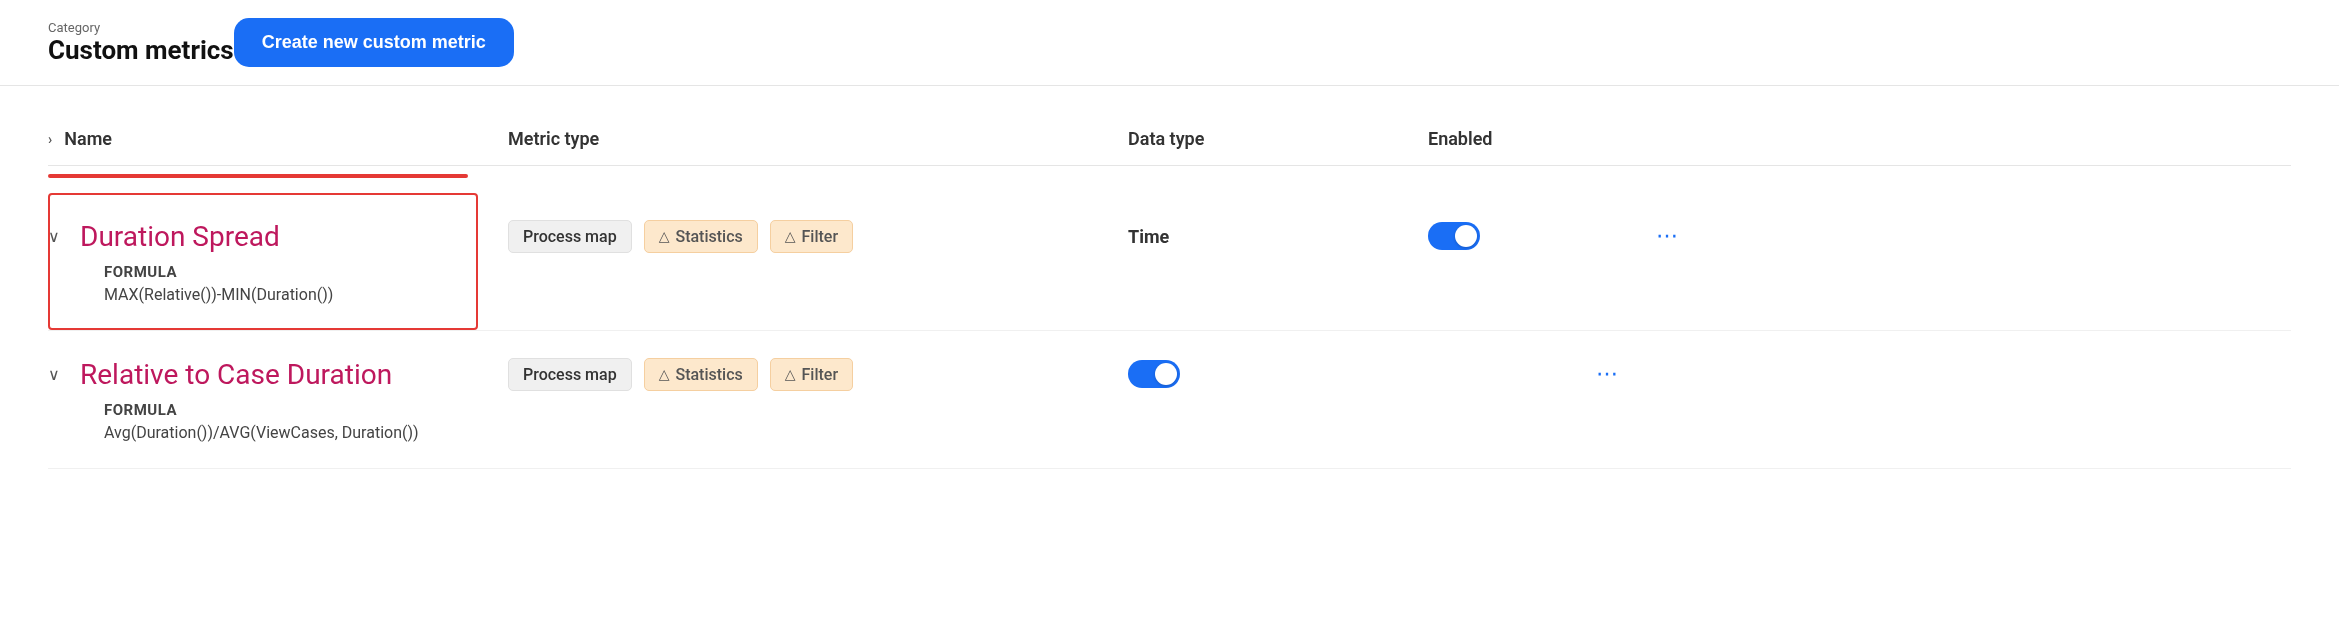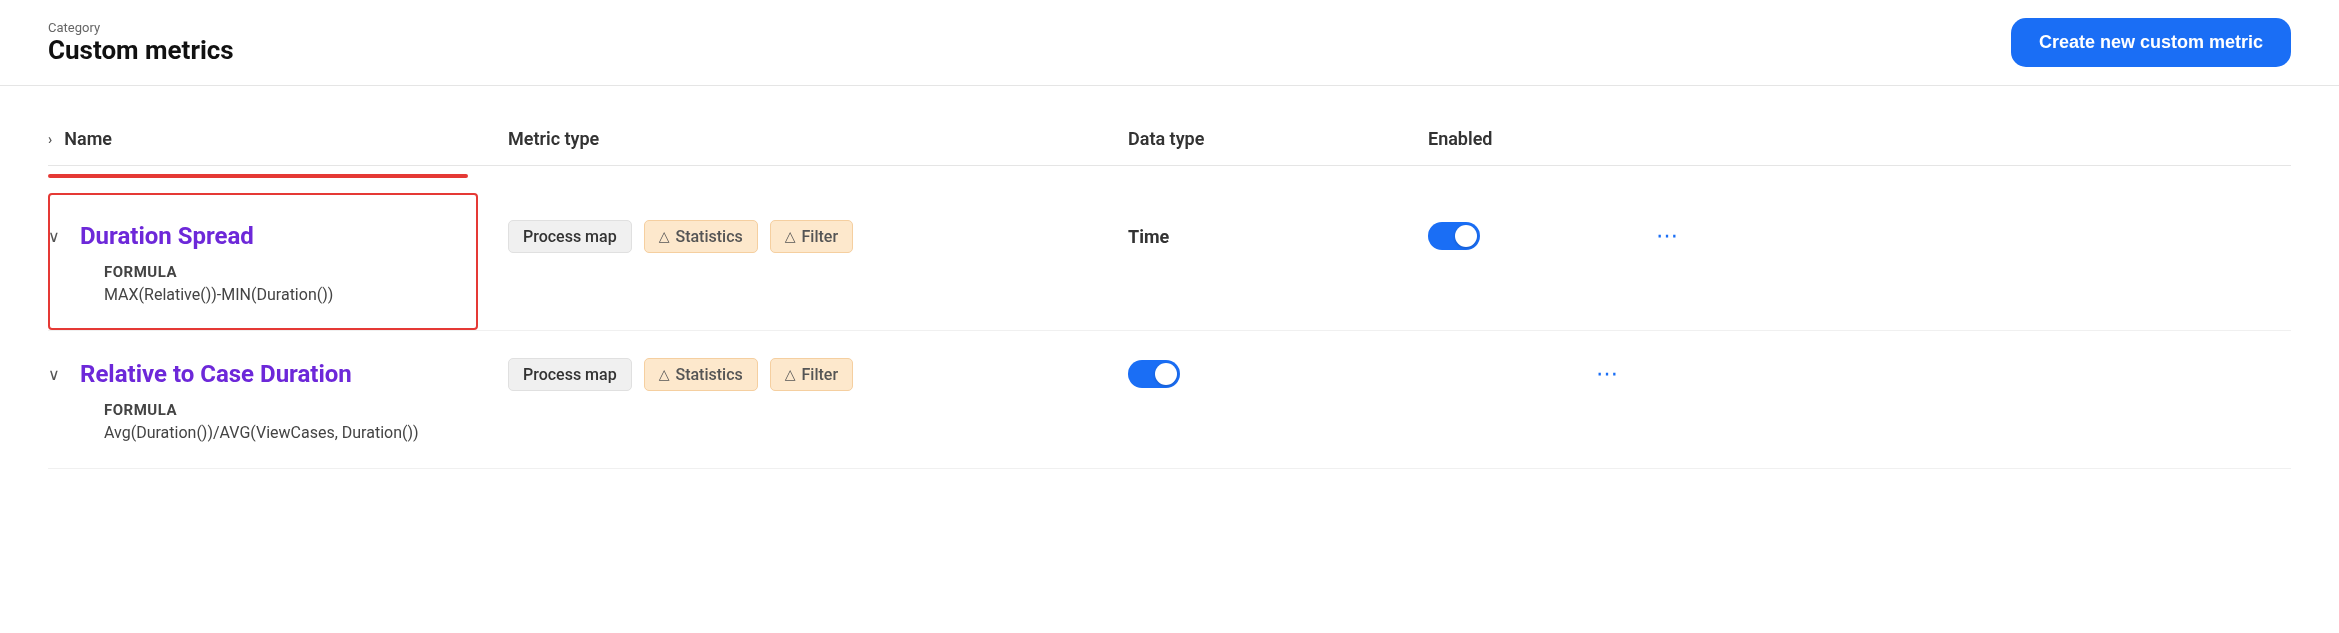--- a/index.html
+++ b/index.html
@@ -11,21 +11,21 @@
     body {
       font-family: -apple-system, BlinkMacSystemFont, 'Segoe UI', Roboto, sans-serif;
       background: #ffffff;
       color: #1a1a1a;
       width: 2339px;
       min-height: 633px;
     }
 
     .header {
       display: flex;
-      justify-content: space-between;
+      justify-content: flex-start;
       align-items: center;
       padding: 18px 48px 18px 48px;
       border-bottom: 1px solid #e5e5e5;
     }
 
     .header-left .category-label {
       font-size: 13px;
       color: #666;
       font-weight: 400;
     }
@@ -87,23 +87,23 @@
 
     .chevron {
       font-size: 16px;
       color: #555;
       cursor: pointer;
       user-select: none;
       width: 20px;
     }
 
     .metric-name {
-      font-size: 24px;
-      font-weight: 700;
-      color: #6d28d9;
+      font-size: 28px;
+      font-weight: 400;
+      color: #be185d;
       cursor: pointer;
     }
 
     .metric-type-cell {
       display: flex;
       align-items: flex-start;
       gap: 12px;
     }
 
     .badge {

